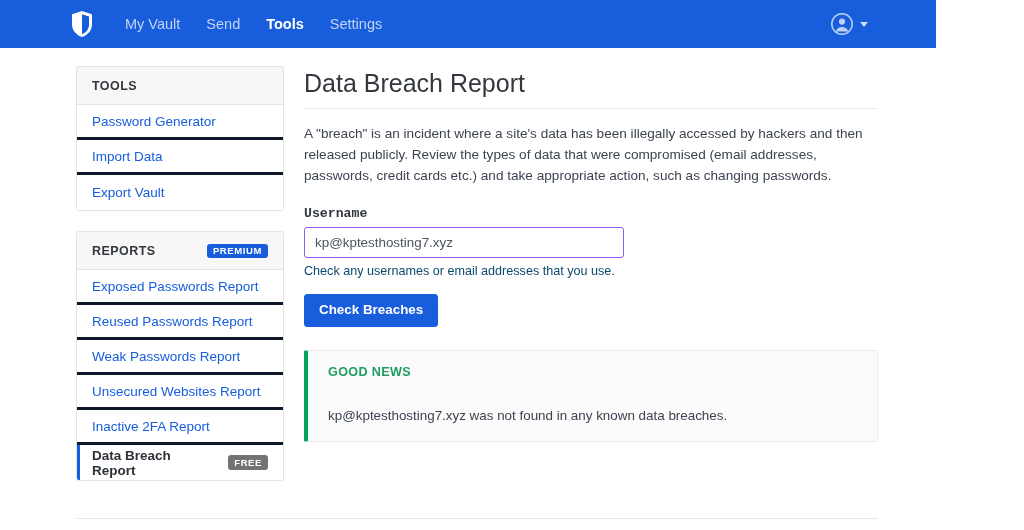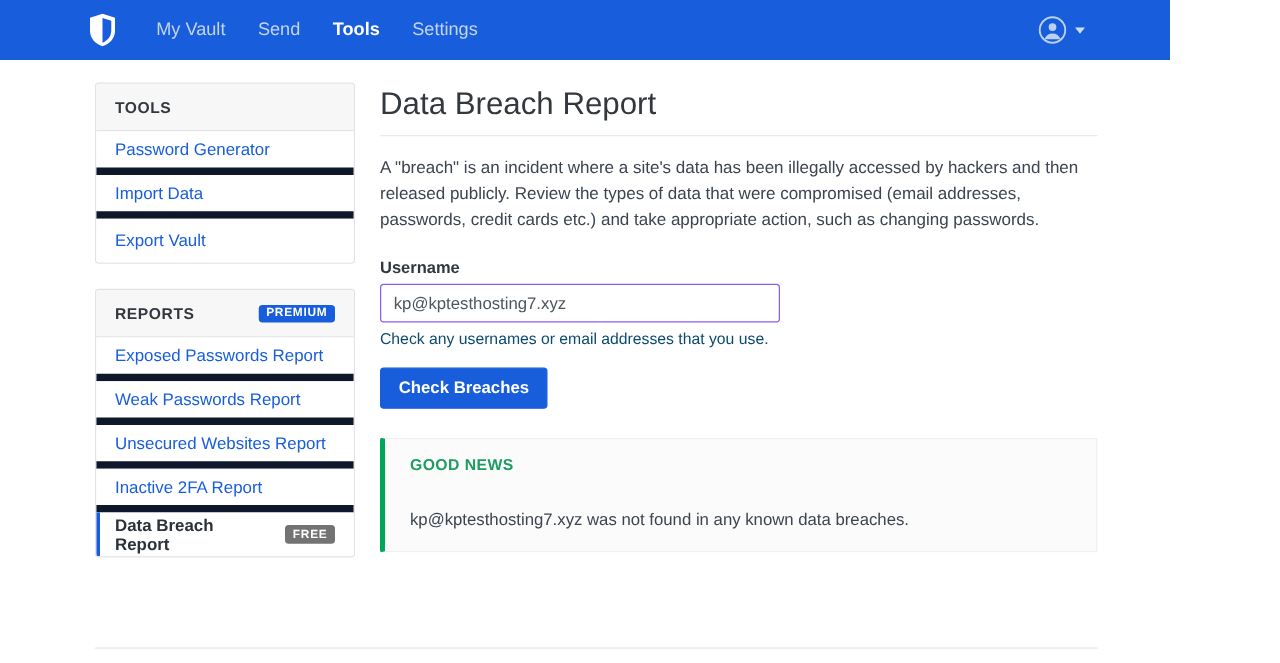--- a/index.html
+++ b/index.html
@@ -79,21 +79,21 @@
     display: flex;
     align-items: center;
     justify-content: space-between;
     height: 38px;
   }
   .list-item {
     display: flex;
     align-items: center;
     justify-content: space-between;
     padding: 9px 15px 9px 15px;
-    border-bottom: 6px solid #0f172a;
+    border-bottom: 3px solid #0f172a;
     height: 35px;
     font-size: 13.5px;
     color: #175ddc;
     cursor: pointer;
     background: #fff;
   }
   .list-item:last-child { border-bottom: none; }
   .list-item.active {
     border-left: 3px solid #175ddc;
     padding-left: 12px;
@@ -135,20 +135,21 @@
     color: #3c4450;
     margin: 0 0 20px 0;
     max-width: 650px;
   }
   .form-label {
     font-size: 13.2px;
     font-weight: bold;
     color: #33383e;
     display: block;
     margin-bottom: 6px;
+    font-family: Liberation Mono, monospace;
   }
   .text-input {
     width: 320px;
     height: 31px;
     border: 1px solid #8b5cf6;
     border-radius: 3px;
     padding: 4px 10px;
     font-size: 13.4px;
     color: #4d555f;
     font-family: "Liberation Sans", sans-serif;
@@ -256,20 +257,23 @@
 
       <div class="card">
         <div class="card-header">
           <span>REPORTS</span>
           <span class="badge badge-premium">PREMIUM</span>
         </div>
         <div class="list-item">
           <span>Exposed Passwords Report</span>
         </div>
         <div class="list-item">
+          <span>Reused Passwords Report</span>
+        </div>
+        <div class="list-item">
           <span>Weak Passwords Report</span>
         </div>
         <div class="list-item">
           <span>Unsecured Websites Report</span>
         </div>
         <div class="list-item">
           <span>Inactive 2FA Report</span>
         </div>
         <div class="list-item active">
           <span>Data Breach Report</span>

